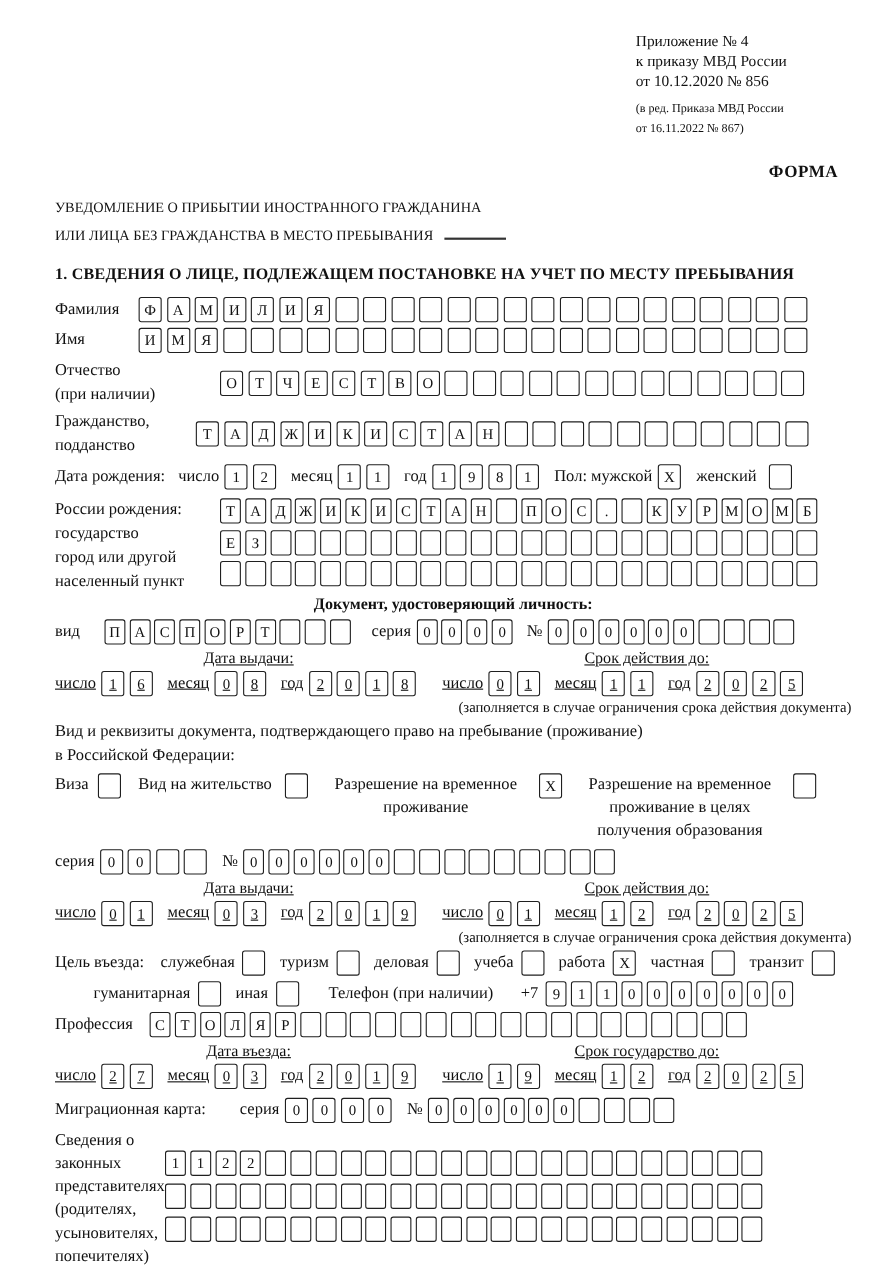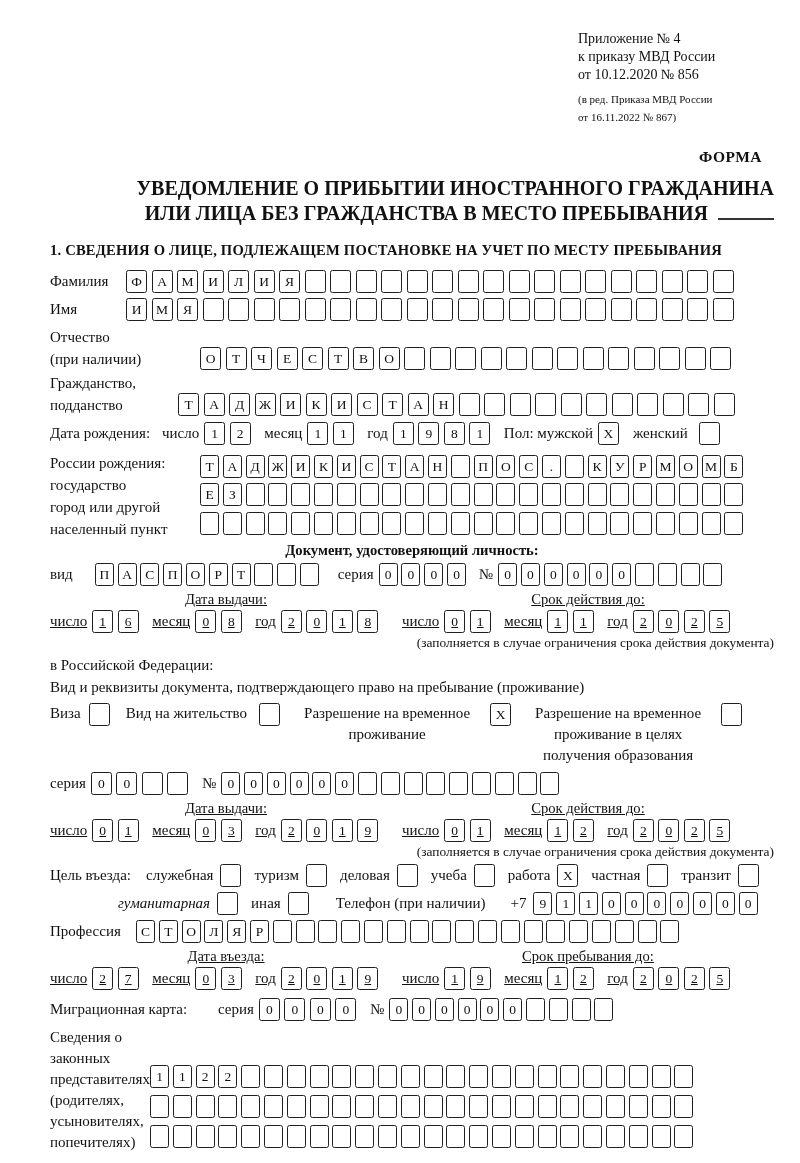--- a/index.html
+++ b/index.html
@@ -5,27 +5,27 @@
   html,body{margin:0;padding:0;background:#fff;}
   body{width:800px;height:1163px;overflow:hidden;color:#111;
        font-family:"Liberation Serif","DejaVu Serif",serif;font-size:15px;}
   .page{padding:30px 26px 0 50px;position:relative;}
   
   .top-note{display:flex;justify-content:flex-end;font-family:Liberation Serif, serif;}
   .top-note-inner{width:196px;font-size:14px;line-height:18px;}
   .rev{margin-top:6px;font-size:11px;}
   .forma{text-align:right;padding-right:12px;font-weight:bold;font-size:15.5px;margin-top:22px;letter-spacing:.5px;}
   
-  .title{margin-top:10px;text-align:right;font-weight:bold;font-size:20px;line-height:25px;}
+  .title{margin-top:10px;text-align:left;font-weight:normal;font-size:13px;line-height:25px;}
   .blank-line{display:inline-block;width:56px;border-bottom:2px solid #333;margin-left:10px;vertical-align:baseline;}
   .sec-head{margin-top:16px;font-weight:bold;font-size:14.6px;letter-spacing:.2px;}
   
   .form{margin-top:11px;}
   .frow{display:flex;align-items:center;margin-bottom:5px;}
-  .frow-top{display:flex;align-items:flex-end;margin-bottom:2px;font-family:Liberation Serif, serif;}
+  .frow-top{display:flex;align-items:center;margin-bottom:2px;font-family:Liberation Serif, serif;}
   .flabel{flex:0 0 auto;font-size:15px;line-height:21px;}
   .mlabel{flex:0 0 auto;font-size:15px;line-height:22px;}
   .w76{width:76px;} .w150{width:150px;} .w128{width:128px;} .w100{width:100px;}
   .cells{display:flex;flex:0 0 auto;}
   .cell{box-sizing:content-box;width:19px;height:21px;border:1.5px solid #1f1f1f;border-radius:2.5px;
         margin-right:4.5px;font-size:13.5px;line-height:21px;text-align:center;background:#fff;flex:0 0 auto;}
   .cells-sm .cell{width:17px;margin-right:3.8px;}
   .cbox{box-sizing:content-box;display:inline-block;width:19px;height:21px;border:1.5px solid #1f1f1f;
         border-radius:2.5px;font-size:13.5px;line-height:21px;text-align:center;flex:0 0 auto;}
   .cellcol{display:flex;flex-direction:column;}
@@ -41,21 +41,21 @@
   .dhead{text-align:center;font-size:14.6px;margin-bottom:2px;}
   .dfields{display:flex;align-items:center;}
   .note-r{text-align:right;font-size:13.4px;margin:1px 0 4px 0;}
   .intro{font-size:15px;line-height:21.5px;}
   
   .optrow{display:flex;align-items:flex-start;margin:5px 0 6px 0;}
   .opt-label{flex:0 0 auto;line-height:21px;}
   .opt-center{text-align:center;line-height:21px;}
   .gap8{width:8px;flex:0 0 auto;} .gap12{width:12px;flex:0 0 auto;} .gap16{width:16px;flex:0 0 auto;}
   .purpose .opt-label{margin-right:7px;} .purpose .cbox{margin-right:13px;}
-  .indent60{margin-left:68px;font-style:italic;}
+  .indent60{margin-left:35px;}
   .rep-note{font-size:13.8px;margin-top:3px;}
 </style>
 </head>
 <body>
 
 <div class="page">
 
   <div class="top-note">
     <div class="top-note-inner">
       <div>Приложение № 4</div>
@@ -394,22 +394,22 @@
               <span class="cell">0</span>
               <span class="cell">2</span>
               <span class="cell">5</span>
             </div>
         </div>
       </div>
     </div>
     <div class="note-r">(заполняется в случае ограничения срока действия документа)</div>
 
     <div class="intro">
+      <div>Вид и реквизиты документа, подтверждающего право на пребывание (проживание)</div>
       <div>в Российской Федерации:</div>
-      <div>Вид и реквизиты документа, подтверждающего право на пребывание (проживание)</div>
     </div>
 
     <div class="optrow">
       <span class="opt-label">Виза</span>
       <span class="gap8"></span>
       <span class="cbox"></span>
       <span class="gap16"></span>
       <span class="opt-label">Вид на жительство</span>
       <span class="gap12"></span>
       <span class="cbox"></span>
@@ -586,21 +586,21 @@
           <span class="dlbl">год</span>
           <div class="cells">
               <span class="cell">2</span>
               <span class="cell">0</span>
               <span class="cell">1</span>
               <span class="cell">9</span>
             </div>
         </div>
       </div>
       <div class="dcol-r">
-        <div class="dhead">Срок пребывания до:</div>
+        <div class="dhead">Срок государство до:</div>
         <div class="dfields">
           <span class="dlbl">число</span>
           <div class="cells grp">
               <span class="cell">1</span>
               <span class="cell">9</span>
             </div>
           <span class="dlbl">месяц</span>
           <div class="cells grp">
               <span class="cell">1</span>
               <span class="cell">2</span>

